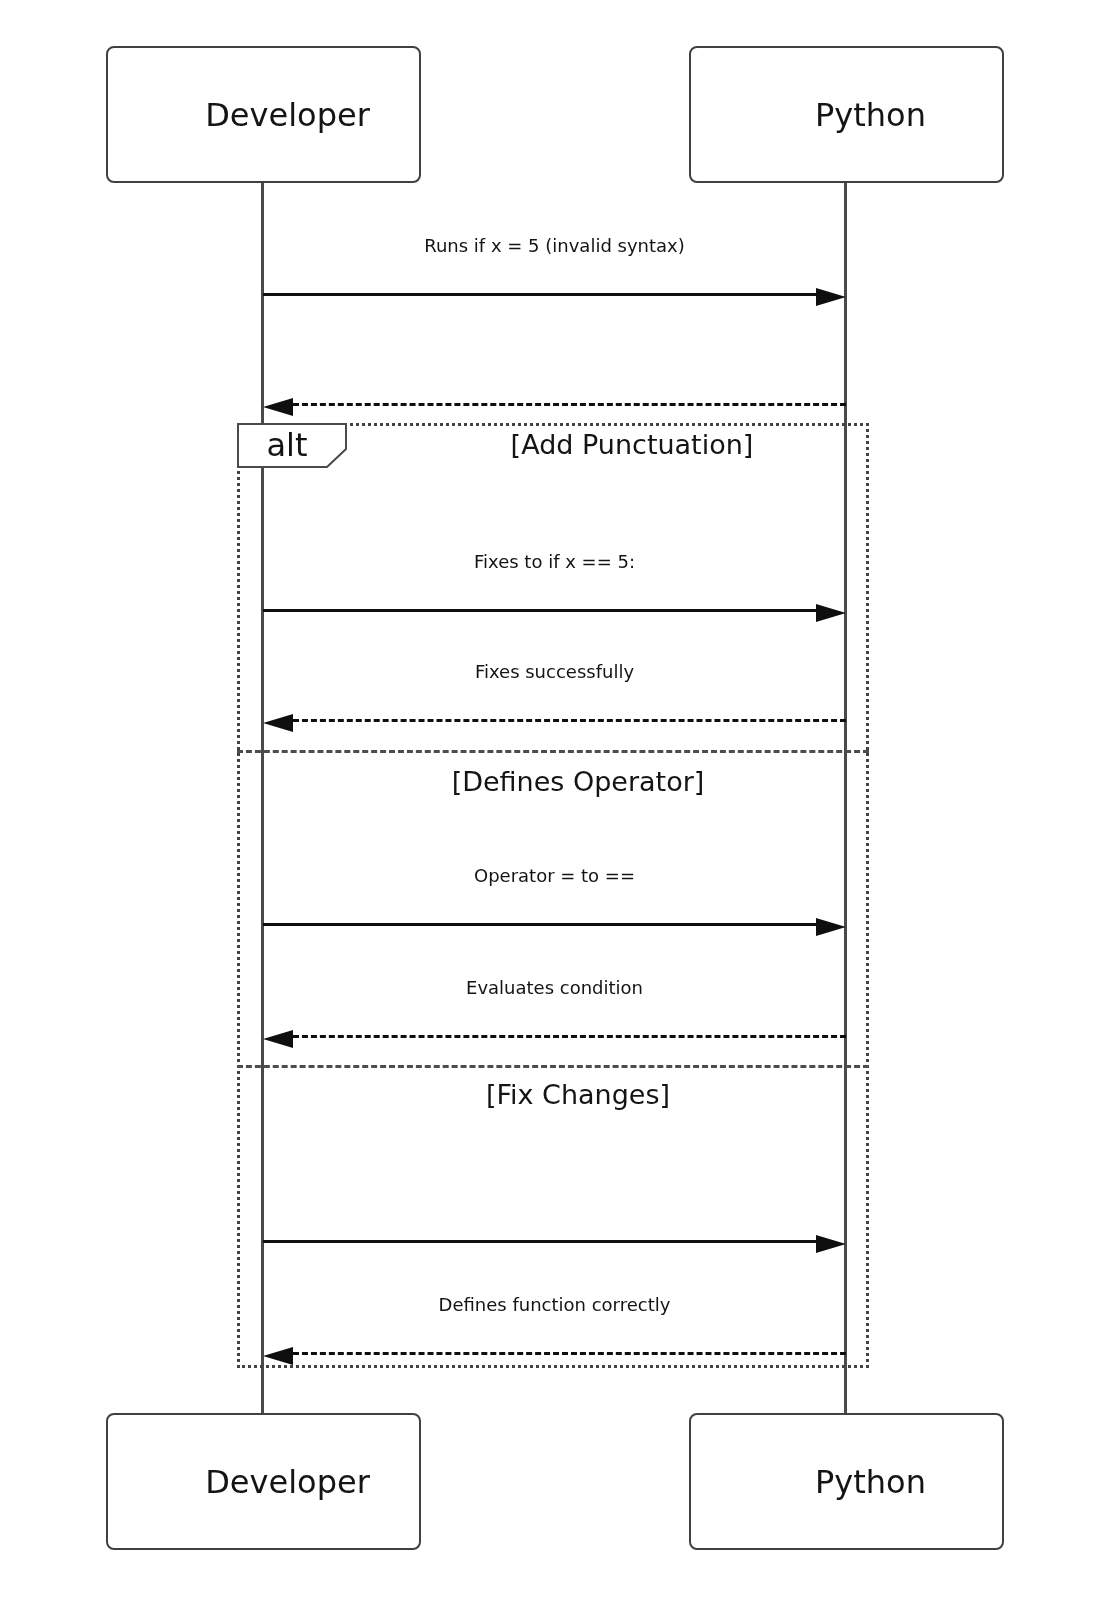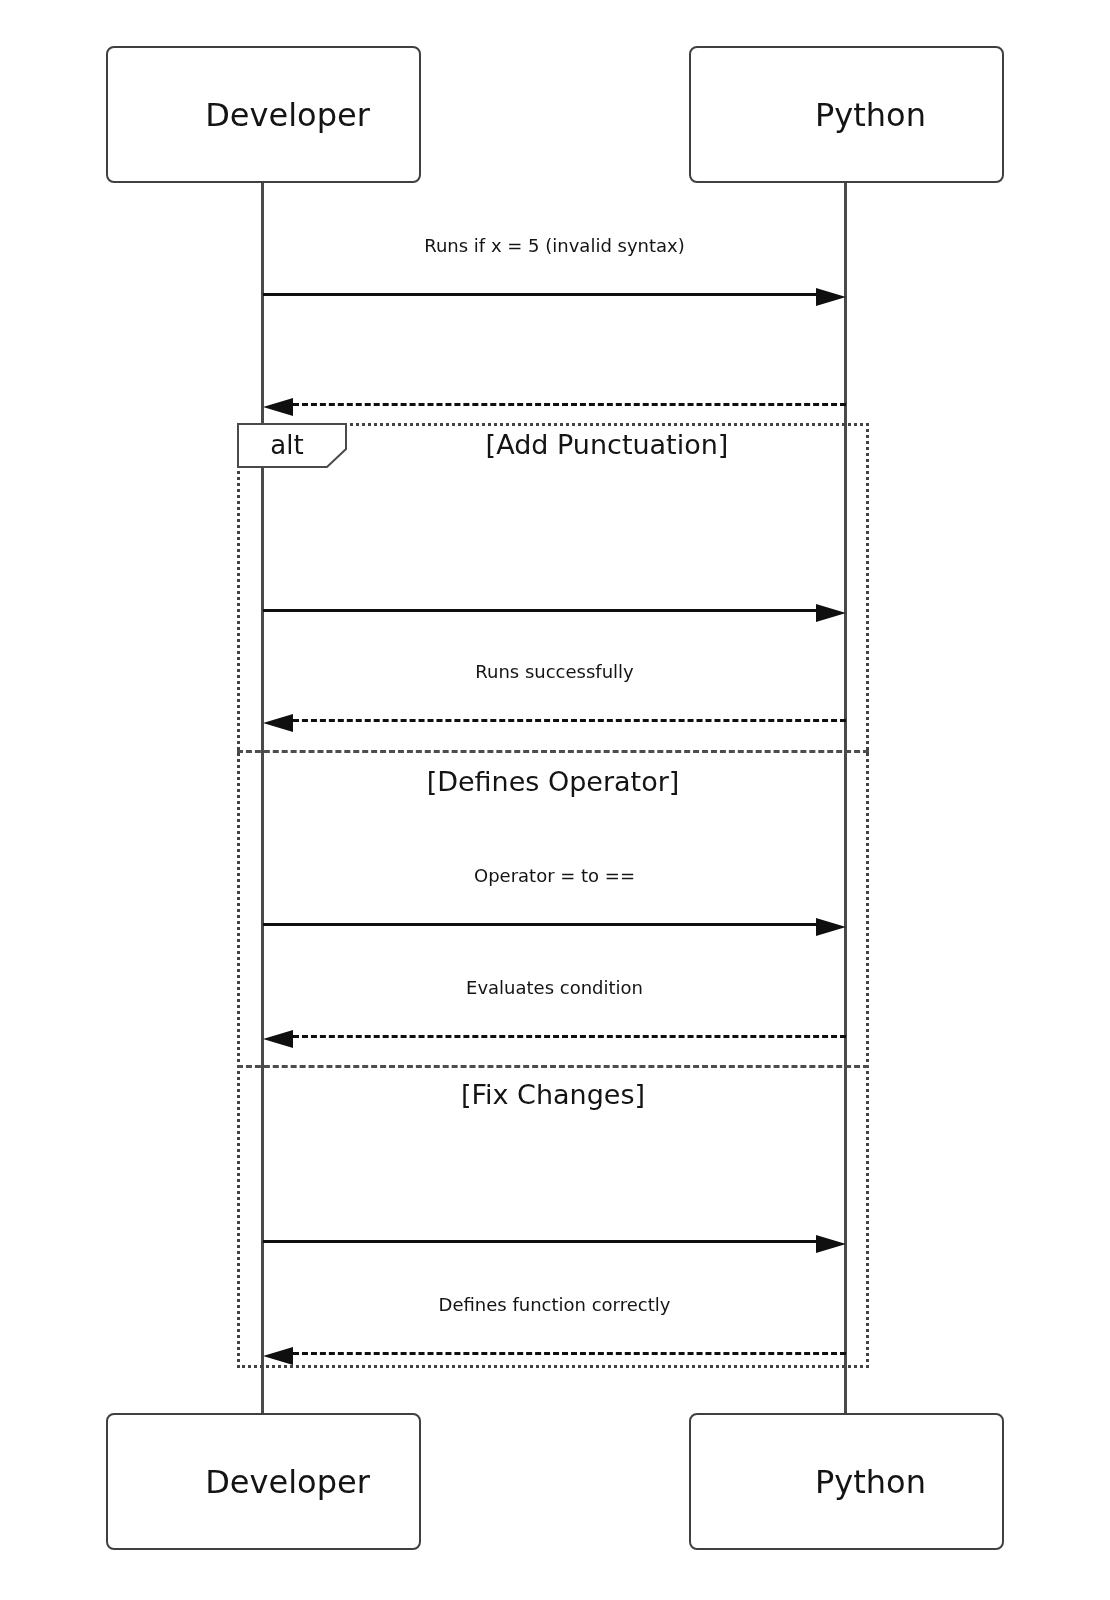--- a/index.html
+++ b/index.html
@@ -50,20 +50,21 @@
     white-space: nowrap;
   }
   .cond {
     position: absolute;
     height: 34px;
     line-height: 34px;
     text-align: center;
     font-size: 27px;
     z-index: 4;
     white-space: nowrap;
+    padding-left: 25px;
   }
   .arrow {
     position: absolute;
     height: 0;
     z-index: 4;
   }
   .arrow.solid { border-top: 3px solid #0f0f0f; }
   .arrow.dashed { border-top: 3px dashed #0f0f0f; }
   .arrow .head {
     position: absolute;
@@ -106,21 +107,21 @@
     left: 237px;
     top: 423px;
     z-index: 5;
   }
   .alt-tag-text {
     position: absolute;
     left: 237px;
     top: 426px;
     width: 100px;
     text-align: center;
-    font-size: 26px;
+    font-size: 32px;
     line-height: 38px;
     z-index: 6;
   }
 </style>
 </head>
 <body>
 
 <div class="canvas">
 
   <div class="lifeline" style="left:261px;"></div>
@@ -140,25 +141,26 @@
 
   <div class="msg" style="top:229px;">Runs if x = 5 (invalid syntax)</div>
   <div class="arrow solid" style="top:293px; left:263px; width:553px;">
     <span class="head right"></span>
   </div>
 
   <div class="arrow dashed" style="top:403px; left:293px; width:553px;">
     <span class="head left"></span>
   </div>
 
+  <div class="msg" style="top:545px;">Fixes to if x == 5:</div>
   <div class="arrow solid" style="top:609px; left:263px; width:553px;">
     <span class="head right"></span>
   </div>
 
-  <div class="msg" style="top:655px;">Runs successfully</div>
+  <div class="msg" style="top:655px;">Fixes successfully</div>
   <div class="arrow dashed" style="top:719px; left:293px; width:553px;">
     <span class="head left"></span>
   </div>
 
   <div class="msg" style="top:859px;">Operator = to ==</div>
   <div class="arrow solid" style="top:923px; left:263px; width:553px;">
     <span class="head right"></span>
   </div>
 
   <div class="msg" style="top:971px;">Evaluates condition</div>

